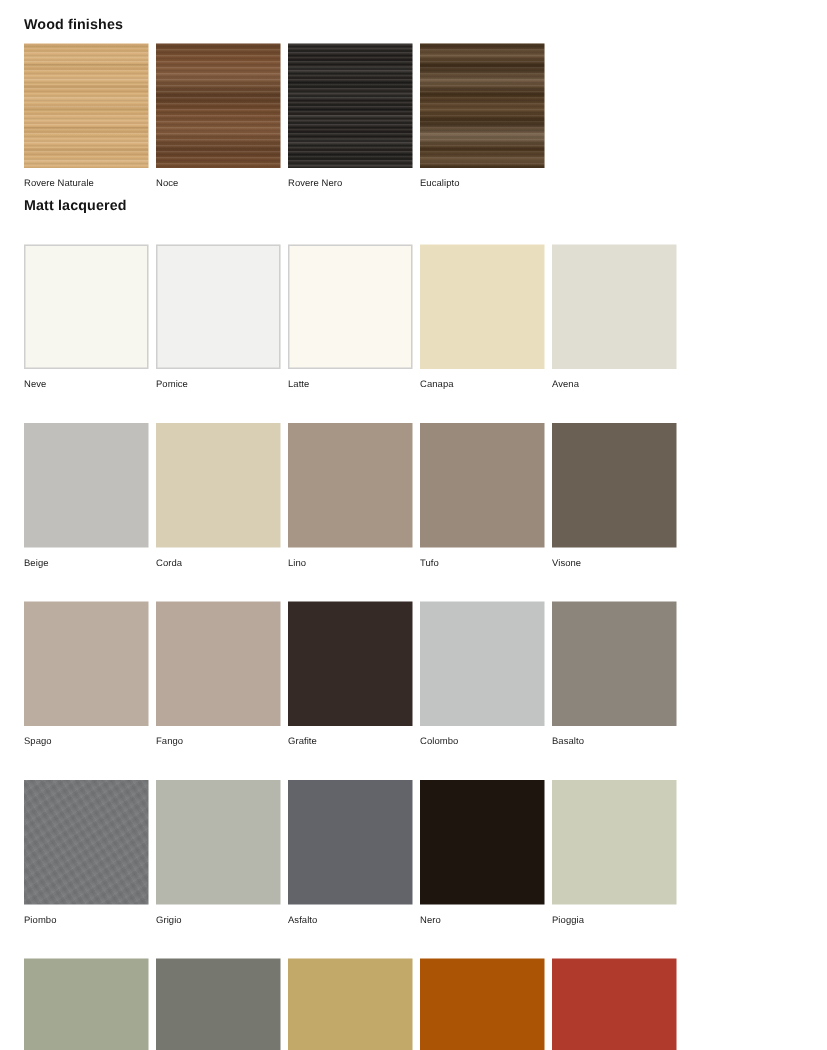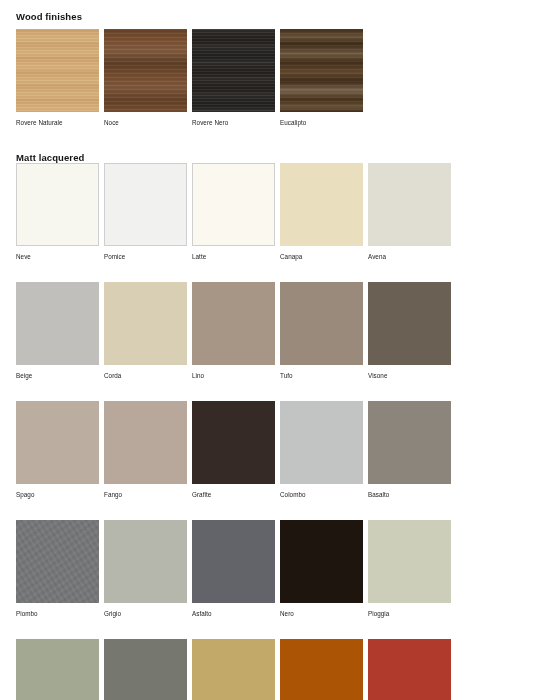--- a/index.html
+++ b/index.html
@@ -24,21 +24,21 @@
   }
   .section-title {
     font-size: 9.5px;
     font-weight: bold;
     letter-spacing: 0.1px;
     color: #141414;
     margin: 0;
     padding: 0;
   }
   #wood-title { position: absolute; left: 16px; top: 11px; }
-  #matt-title { position: absolute; left: 16px; top: 152px; }
+  #matt-title { position: absolute; left: 16px; top: 132px; }
 
   .swatch-grid {
     position: absolute;
     left: 16px;
     display: flex;
     flex-wrap: wrap;
   }
   #wood-grid { top: 29px; width: 520px; }
   #matt-grid { top: 163px; width: 520px; }
 

